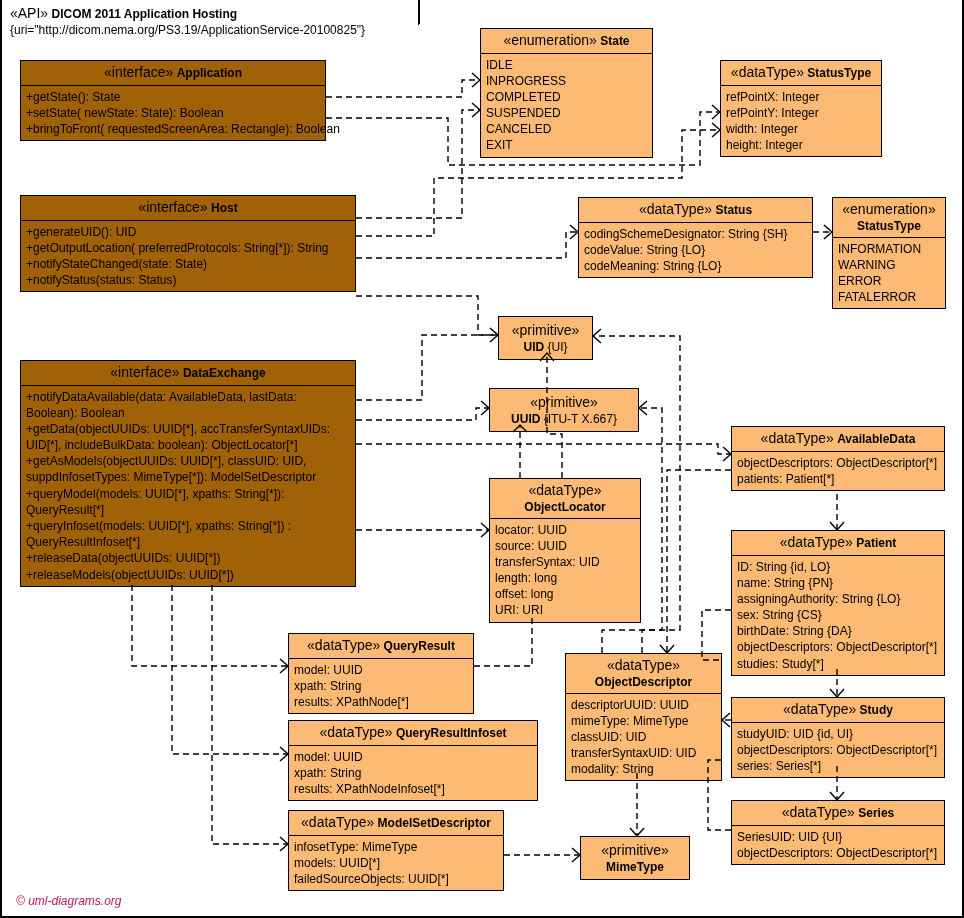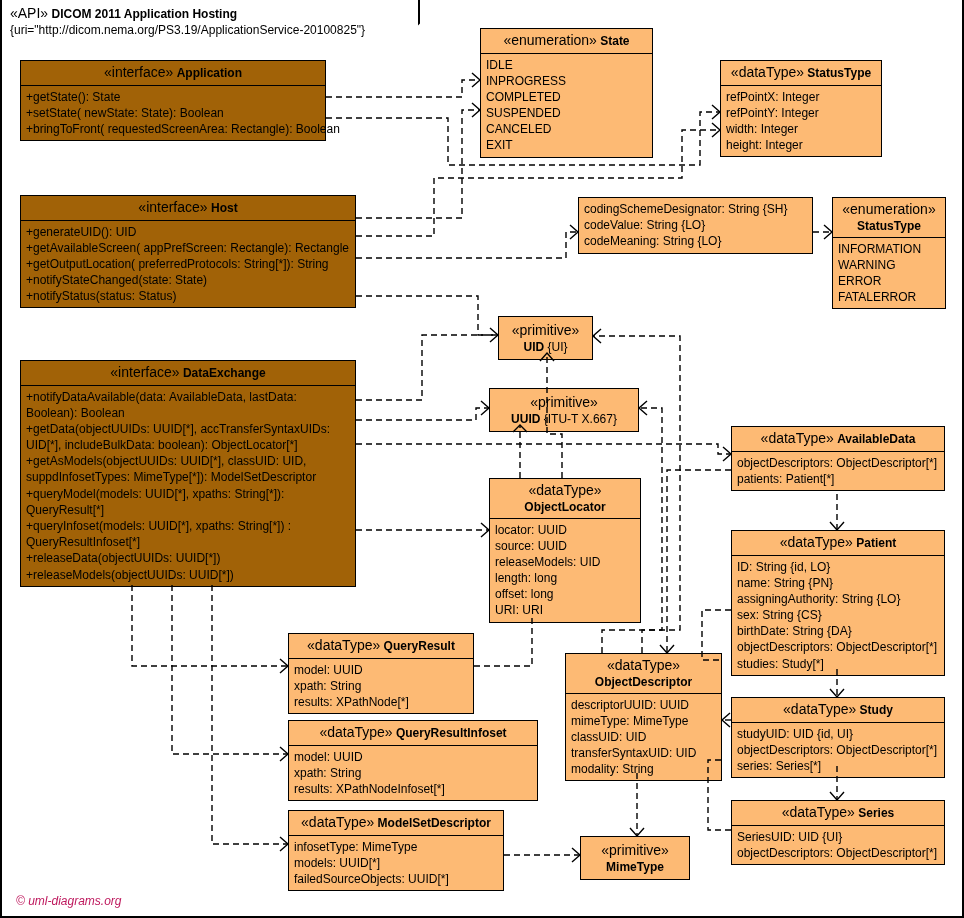--- a/index.html
+++ b/index.html
@@ -126,28 +126,31 @@
       </div>
   </div>
 
   <div class="box interface" style="left:18px; top:195px; width:336px;">
     <div class="title">
       <span class="stereo">«interface»</span>
       <span class="name">Host</span>
     </div>
     <div class="body">
         <div>+generateUID(): UID</div>
-        <div>+getAvailableScreen( appPrefScreen: Rectangle): Rectangle</div>
         <div>+getOutputLocation( preferredProtocols: String[*]): String</div>
         <div>+notifyStateChanged(state: State)</div>
         <div>+notifyStatus(status: Status)</div>
       </div>
   </div>
 
   <div class="box" style="left:576px; top:197px; width:235px;">
+    <div class="title">
+      <span class="stereo">«dataType»</span>
+      <span class="name">Status</span>
+    </div>
     <div class="body">
         <div>codingSchemeDesignator: String {SH}</div>
         <div>codeValue: String {LO}</div>
         <div>codeMeaning: String {LO}</div>
       </div>
   </div>
 
   <div class="box" style="left:830px; top:197px; width:114px;">
     <div class="title">
       <span class="stereo">«enumeration»</span>
@@ -210,21 +213,21 @@
   </div>
 
   <div class="box" style="left:487px; top:478px; width:152px;">
     <div class="title">
       <span class="stereo">«dataType»</span>
       <span class="name">ObjectLocator</span>
     </div>
     <div class="body">
         <div>locator: UUID</div>
         <div>source: UUID</div>
-        <div>releaseModels: UID</div>
+        <div>transferSyntax: UID</div>
         <div>length: long</div>
         <div>offset: long</div>
         <div>URI: URI</div>
       </div>
   </div>
 
   <div class="box" style="left:729px; top:530px; width:214px;">
     <div class="title">
       <span class="stereo">«dataType»</span>
       <span class="name">Patient</span>

